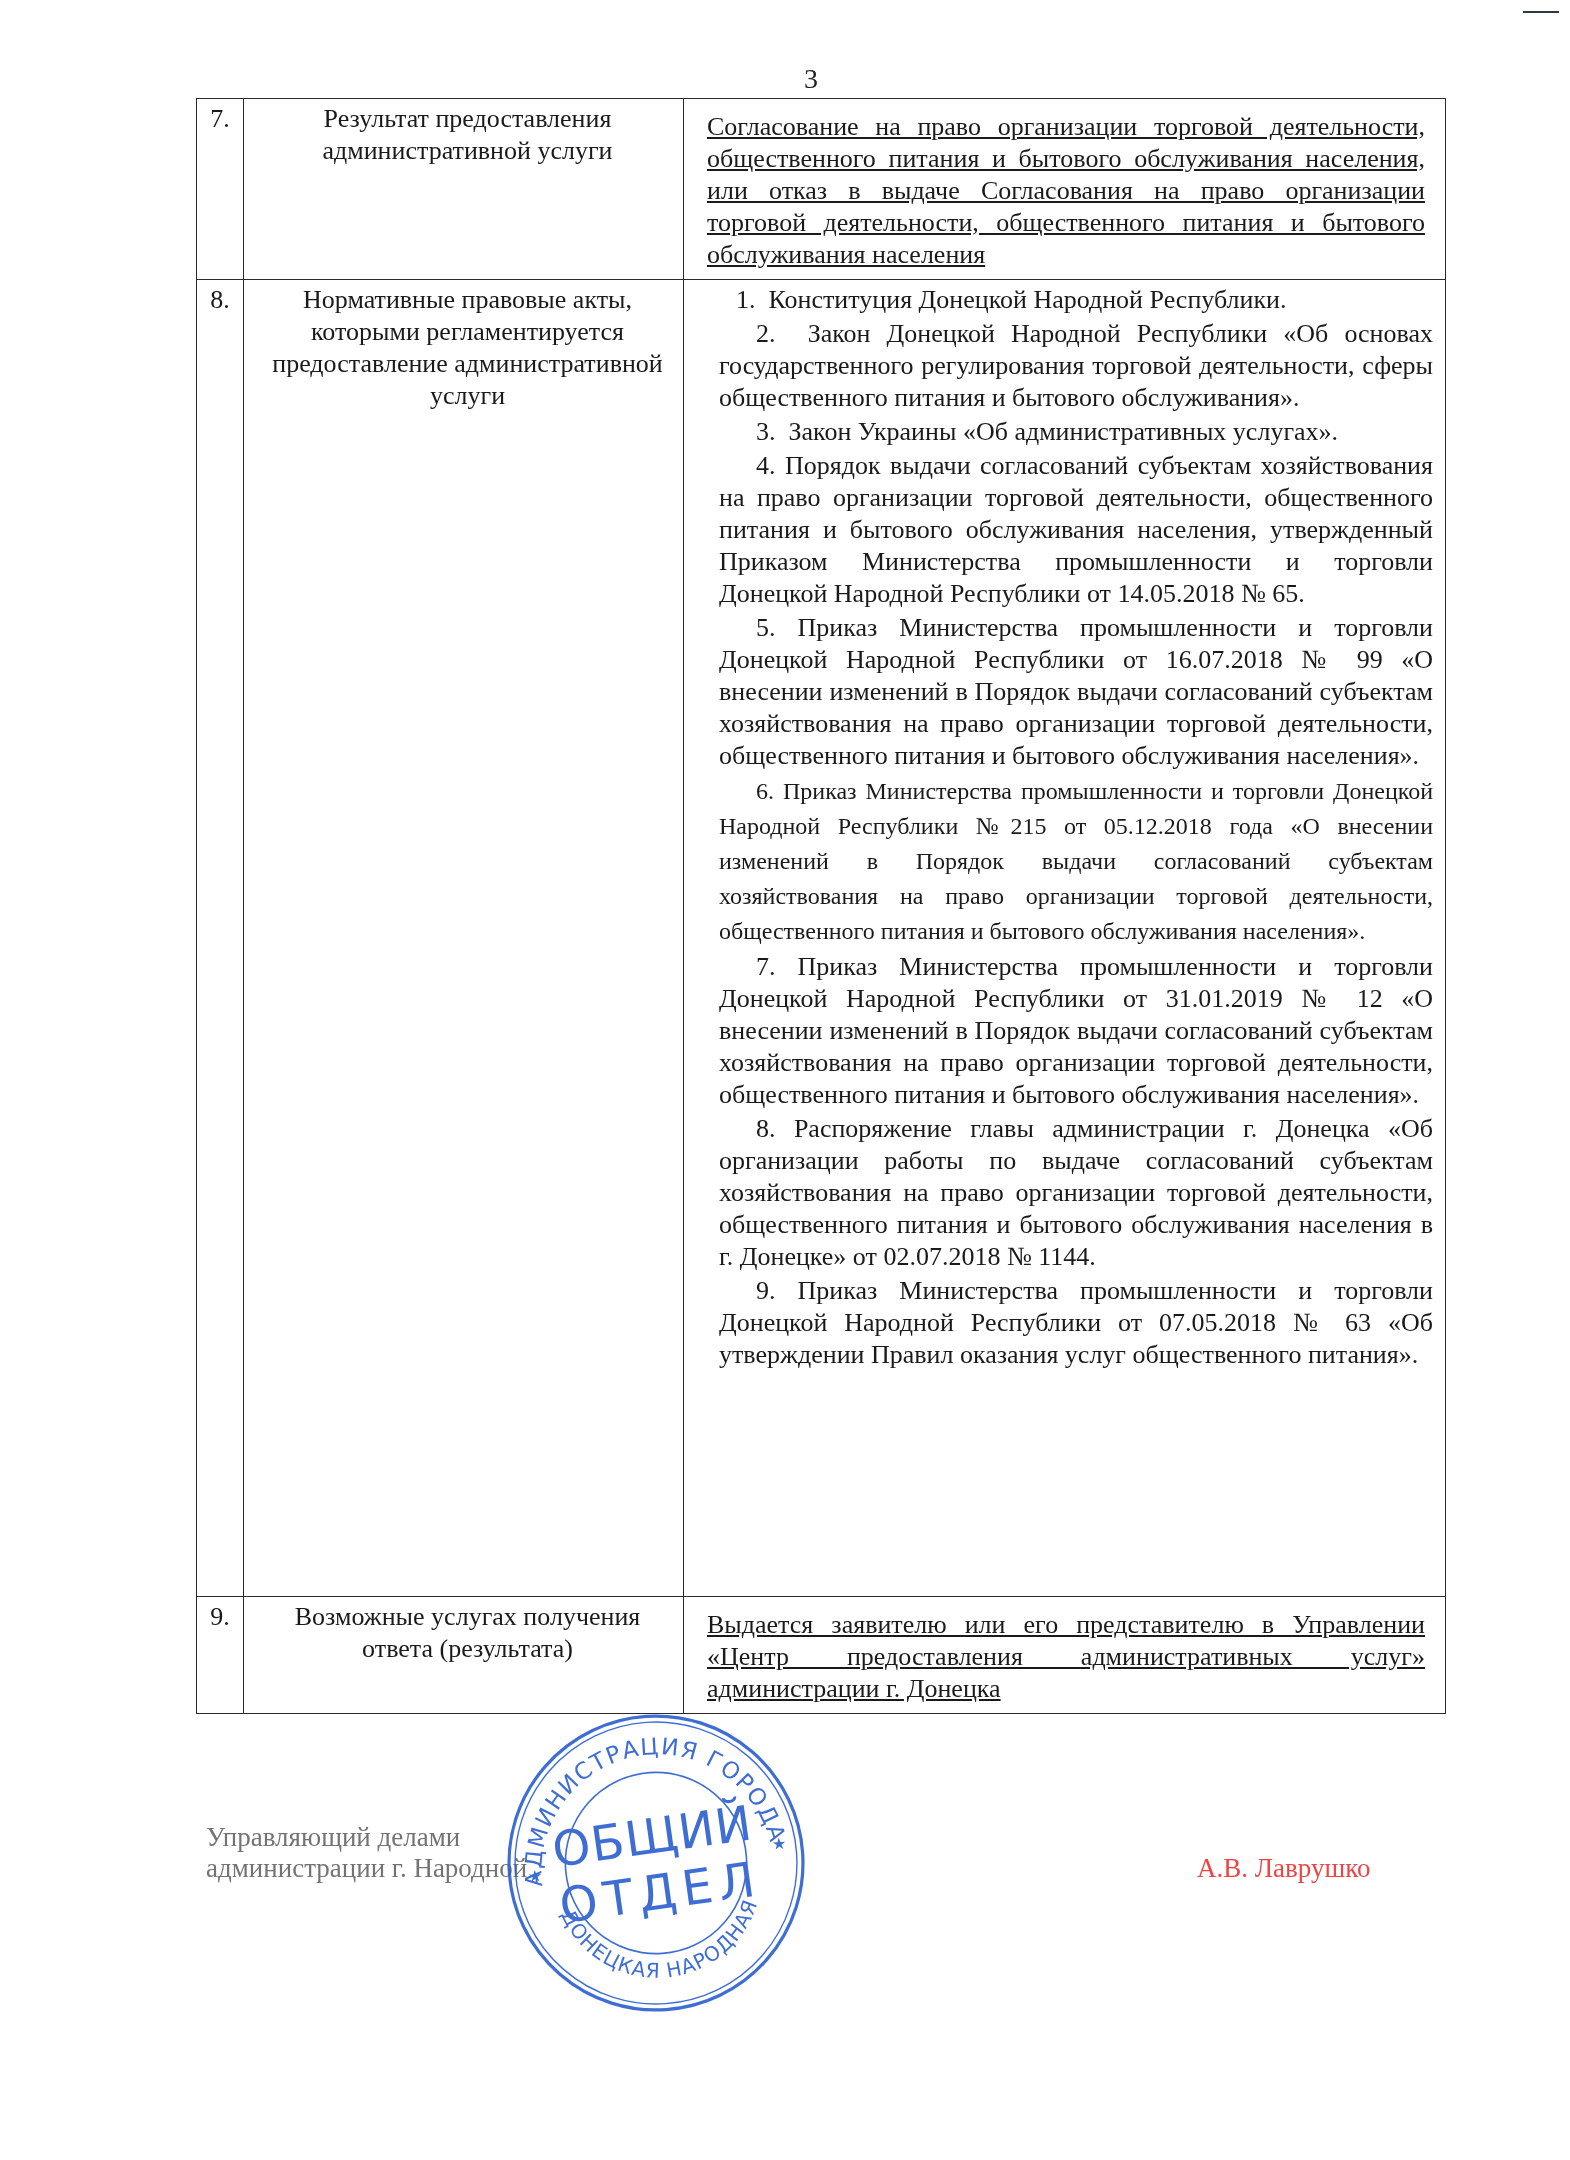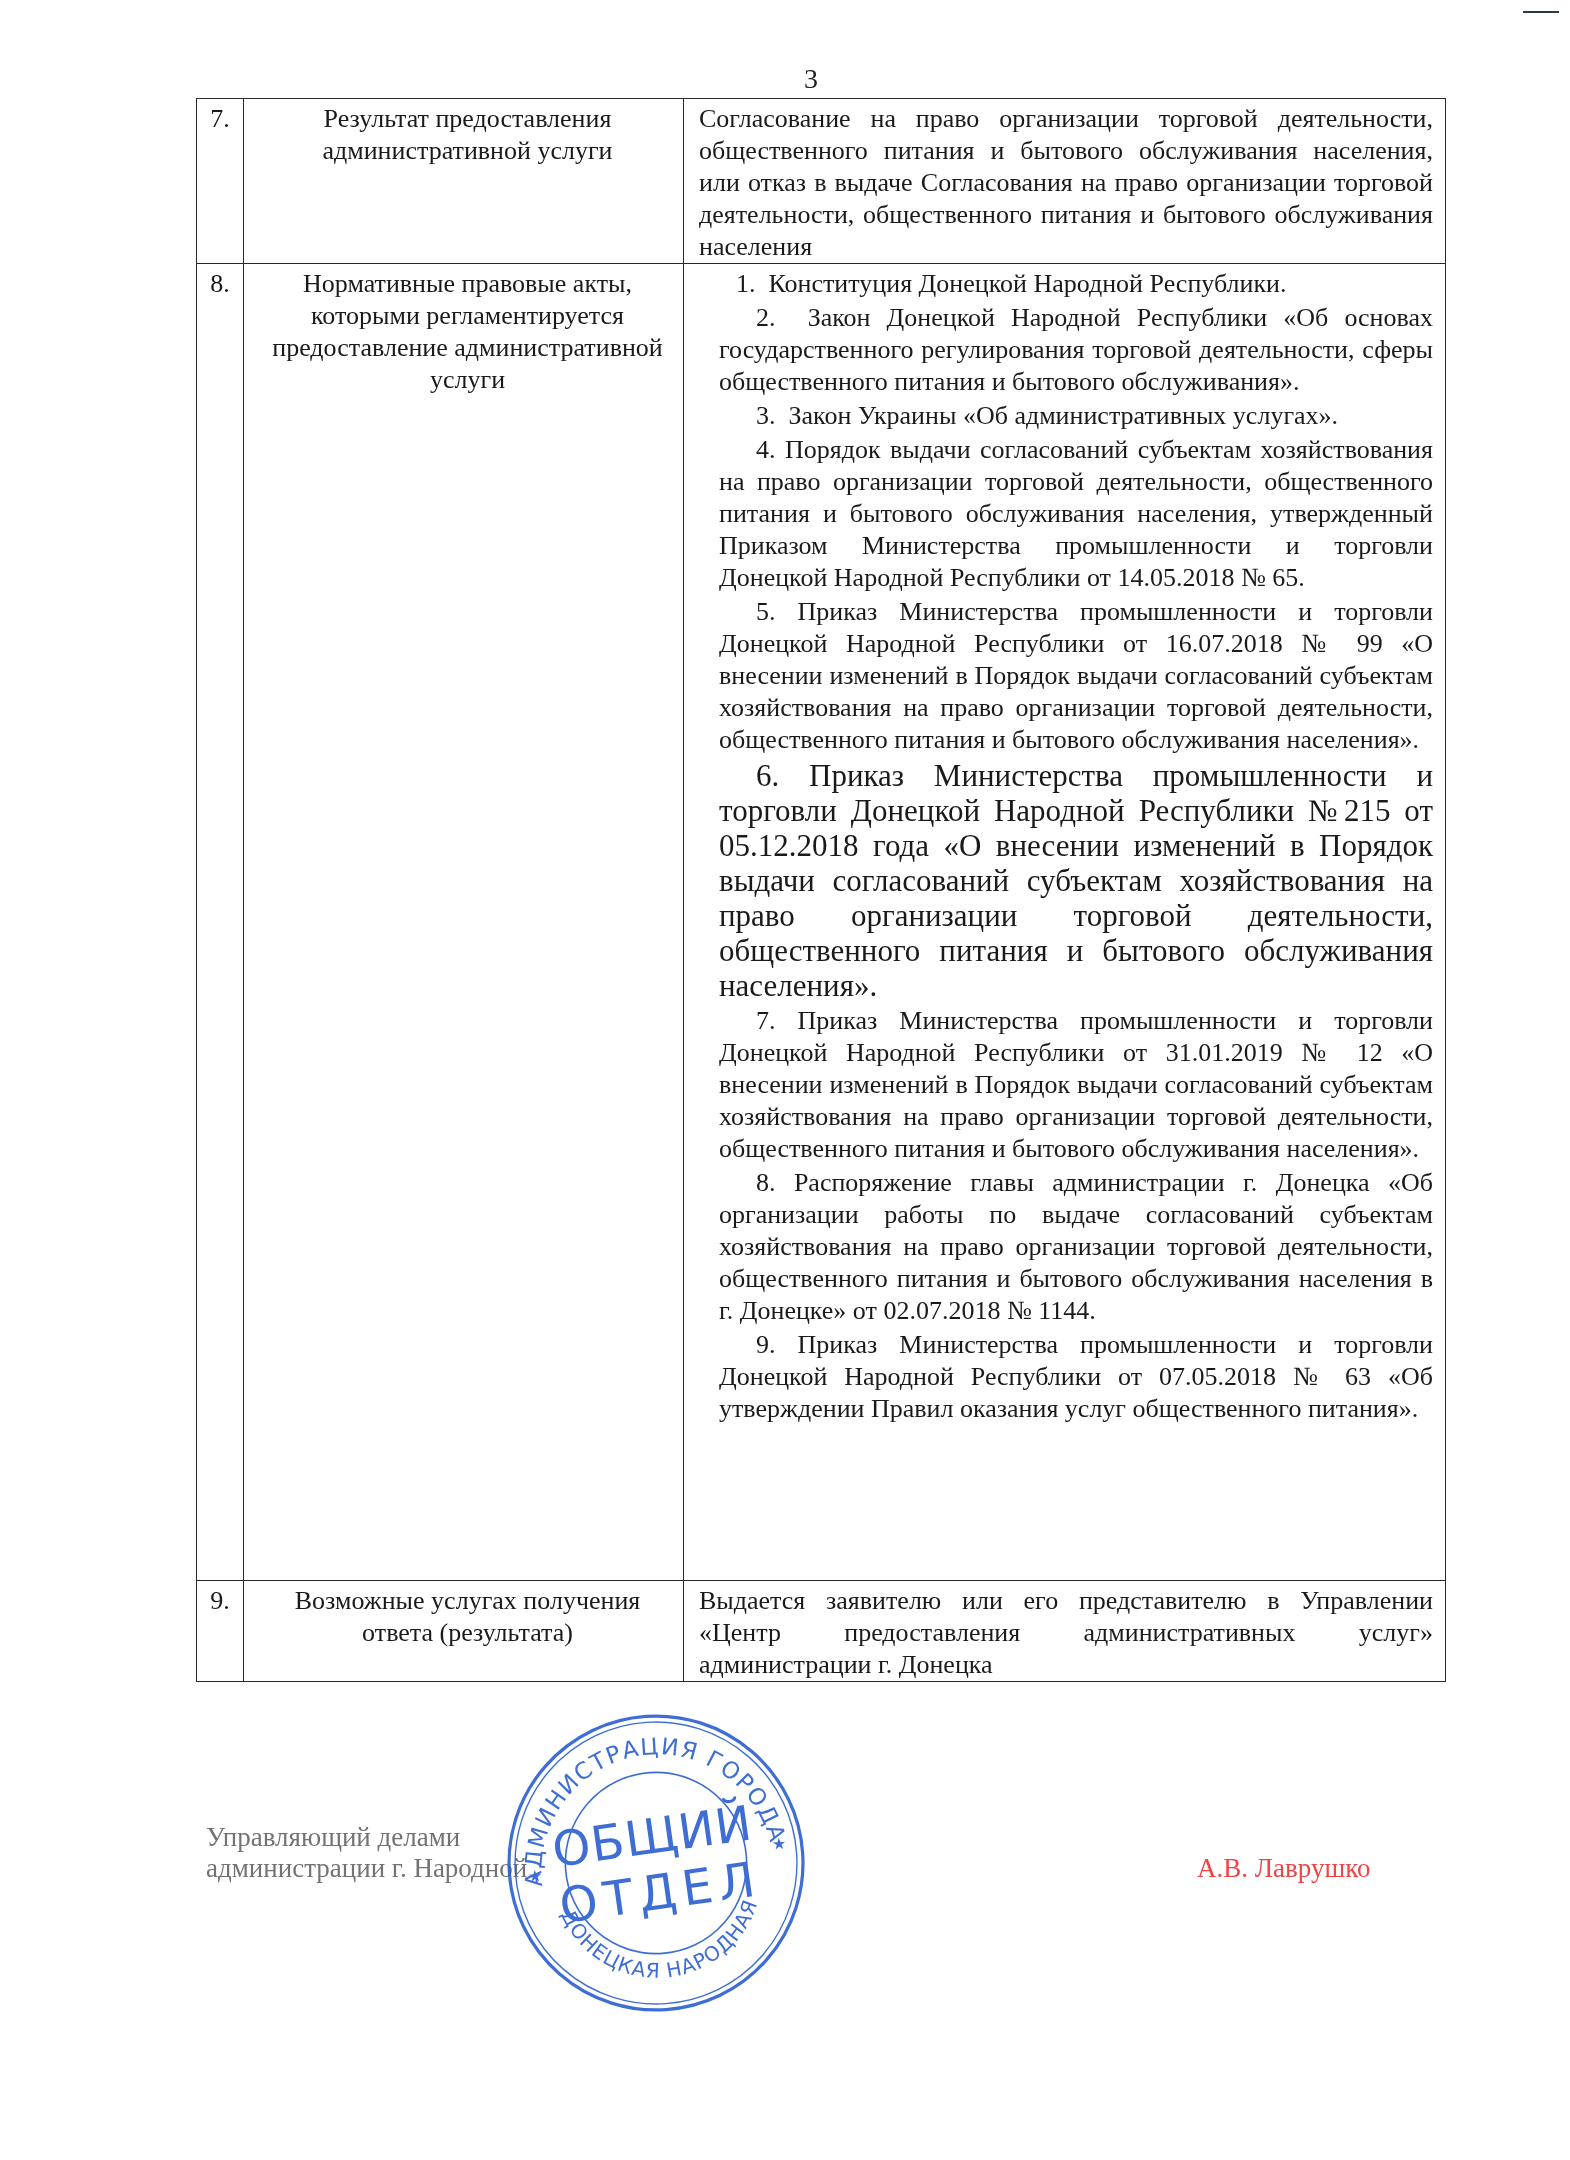--- a/index.html
+++ b/index.html
@@ -12,24 +12,24 @@
   .doc-table td { border:1.6px solid #2a2a2a; vertical-align:top; padding:0; font-size:26px; line-height:32px; }
   .doc-table col.c-num { width:47px; }
   .doc-table col.c-label { width:440px; }
   .doc-table col.c-value { width:762px; }
   .num { text-align:center; padding-top:4px !important; }
   .label { padding:4px 10px 0 18px !important; text-align:center; }
   .value { padding:4px 12px 0 15px !important; text-align:justify; }
   .row-7 td { height:158px; }
   .row-8 td { height:1312px; }
   .row-9 td { height:93px; }
-  .para { margin:0; text-align:justify; text-align-last:left; }
+  .para { margin:8px; text-align:justify; text-align-last:left;text-decoration:underline; }
   .law-item { margin:0 0 1px 0; text-indent:37px; text-align:justify; }
   .law-item + .law-item { margin-top:2px;margin-left:20px; }
-  .law-item.big { font-size:31px; line-height:35px; }
+  .law-item.big { font-size:24px; line-height:35px; }
   .law-num { display:inline; }
 
   .signature { position:absolute; left:206px; top:1822px; font-size:27px; line-height:31px; color:#737373; }
   .signature-name { position:absolute; left:1197px; top:1853px; font-size:27px; line-height:31px; color:#ef4444; }
   .stamp { position:absolute; left:505px; top:1712px; width:302px; height:302px; opacity:.9; }
 </style>
 </head>
 <body>
 
 <div class="top-dash"></div>

